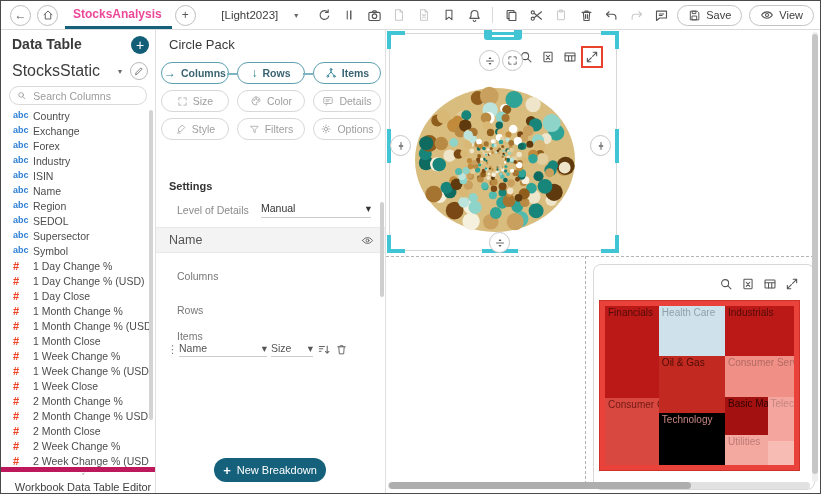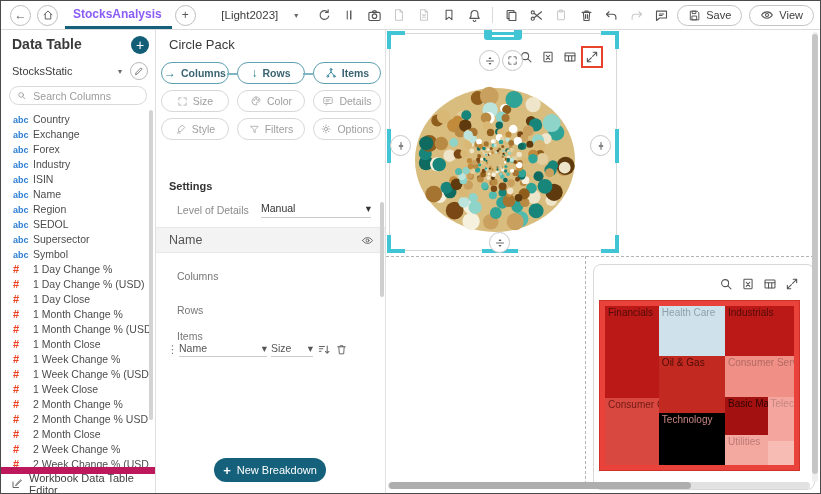--- a/index.html
+++ b/index.html
@@ -5,50 +5,50 @@
   html,body{margin:0;padding:0;background:#fff;}
   body{width:821px;height:494px;overflow:hidden;font-family:"Liberation Sans",sans-serif;-webkit-font-smoothing:antialiased;}
   .window{width:819px;height:492px;border:1px solid #4a4a4a;background:#fff;position:relative;overflow:hidden;}
 
   
   .topbar{height:28px;border-bottom:1px solid #dcdcdc;display:flex;align-items:center;justify-content:space-between;background:#fff;}
   .tb-left{display:flex;align-items:center;height:100%;padding-left:6px;}
   .tb-right{display:flex;align-items:center;height:100%;padding-right:6px;gap:7px;}
   .cbtn{width:21px;height:21px;border:1px solid #bdbdbd;border-radius:50%;background:#fff;display:flex;align-items:center;justify-content:center;color:#555;font-size:12px;padding:0;margin:0 3px;cursor:pointer;}
   .wtab{height:100%;display:flex;align-items:center;padding:0 10px 0 8px;border-bottom:3px solid #16617a;box-sizing:border-box;margin-left:4px;}
-  .wtab span{color:#8b5cf6;font-size:12px;font-weight:bold;}
+  .wtab span{color:#ec4899;font-size:12px;font-weight:bold;}
   .theme{display:flex;align-items:center;gap:16px;font-size:11.5px;color:#3d3d3d;margin-right:10px;cursor:pointer;}
   .caret{font-size:8px;color:#666;}
   .tbi{width:18px;height:18px;display:flex;align-items:center;justify-content:center;cursor:pointer;}
   .tbi svg{stroke:#4f4f4f;}
   .tbi.dis svg{stroke:#c9c9c9;}
   .tbdiv{width:1px;height:16px;background:#d9d9d9;margin:0 2px;}
   .pill{height:21px;border:1px solid #c3c3c3;border-radius:11px;background:#fff;display:flex;align-items:center;gap:5px;padding:0 10px;font-size:11px;color:#3d3d3d;font-family:inherit;cursor:pointer;}
   svg.ic{fill:none;stroke:#555;stroke-width:1.8;stroke-linecap:round;stroke-linejoin:round;display:block;}
 
   .main{display:flex;height:463px;}
 
   
   .sidebar{width:155px;border-right:1px solid #e0e0e0;position:relative;box-sizing:border-box;flex:none;}
   .sb-title{position:absolute;left:11px;top:6px;font-size:14px;font-weight:bold;color:#3a3a3a;}
   .sb-plus{position:absolute;left:130px;top:6px;width:18px;height:18px;border-radius:50%;background:#115e76;color:#fff;border:none;font-size:14px;line-height:16px;text-align:center;padding:0;cursor:pointer;}
   .sb-table-row{position:absolute;left:11px;top:32px;width:136px;display:flex;align-items:center;}
-  .sb-table-row .tname{font-size:11px;color:#3d3d3d;flex:1;}
+  .sb-table-row .tname{font-size:16px;color:#3d3d3d;flex:1;}
   .sb-edit{width:18px;height:18px;border-radius:50%;border:1px solid #b9b9b9;background:#fff;display:flex;align-items:center;justify-content:center;padding:0;cursor:pointer;}
   .sb-search{position:absolute;left:8px;top:56px;width:138px;height:19px;border:1px solid #d9d9d9;border-radius:10px;display:flex;align-items:center;gap:5px;padding:4px 7px;box-sizing:border-box;}
   .sb-search input{border:none;outline:none;width:100%;font-size:10.5px;color:#444;font-family:inherit;background:transparent;}
   .sb-search input::placeholder{color:#9b9b9b;}
   .col-list{position:absolute;left:0;top:80px;width:148px;height:358px;overflow:hidden;}
-  .col-row{height:15px;display:flex;align-items:flex-end;padding-left:12px;cursor:pointer;}
+  .col-row{height:15px;display:flex;align-items:flex-start;padding-left:12px;cursor:pointer;}
   .ctype{width:20px;font-weight:bold;flex:none;}
   .ctype.text{color:#2e7fd4;font-size:9px;}
   .ctype.numeric{color:#ee4023;font-size:11px;}
   .clabel{font-size:10.5px;color:#4c4c4c;white-space:nowrap;}
   .sb-scroll{position:absolute;right:2px;top:80px;width:4px;height:310px;background:#d3d3d3;border-radius:2px;}
-  .sb-footer{position:absolute;left:0;bottom:0;width:100%;height:26px;border-top:7px solid #be185d;display:flex;align-items:center;gap:6px;padding-left:10px;box-sizing:border-box;cursor:pointer;}
+  .sb-footer{position:absolute;left:0;bottom:0;width:100%;height:26px;border-top:5px solid #be185d;display:flex;align-items:center;gap:6px;padding-left:10px;box-sizing:border-box;cursor:pointer;flex-direction:column;}
   .sb-footer span{font-size:11px;color:#3f3f3f;}
 
   
   .inspector{width:230px;border-right:1px solid #e0e0e0;position:relative;box-sizing:border-box;flex:none;font-size:11px;}
   .insp-title{position:absolute;left:13px;top:7px;font-size:13px;color:#3a3a3a;}
   .shelfrow{position:absolute;left:5px;width:220px;display:flex;gap:8px;}
   .pillbtn{flex:1;height:22px;border:1px solid #d8d8d8;border-radius:12px;background:#fff;display:flex;align-items:center;justify-content:center;gap:5px;font-size:10.5px;color:#9e9e9e;font-family:inherit;padding:0;cursor:pointer;position:relative;}
   .pillbtn svg{stroke:#ababab;}
   .pillbtn.active{border:1.5px solid #5e9fb0;color:#3a6472;font-weight:bold;}
   .pillbtn.active svg{stroke:#2b7f92;}

